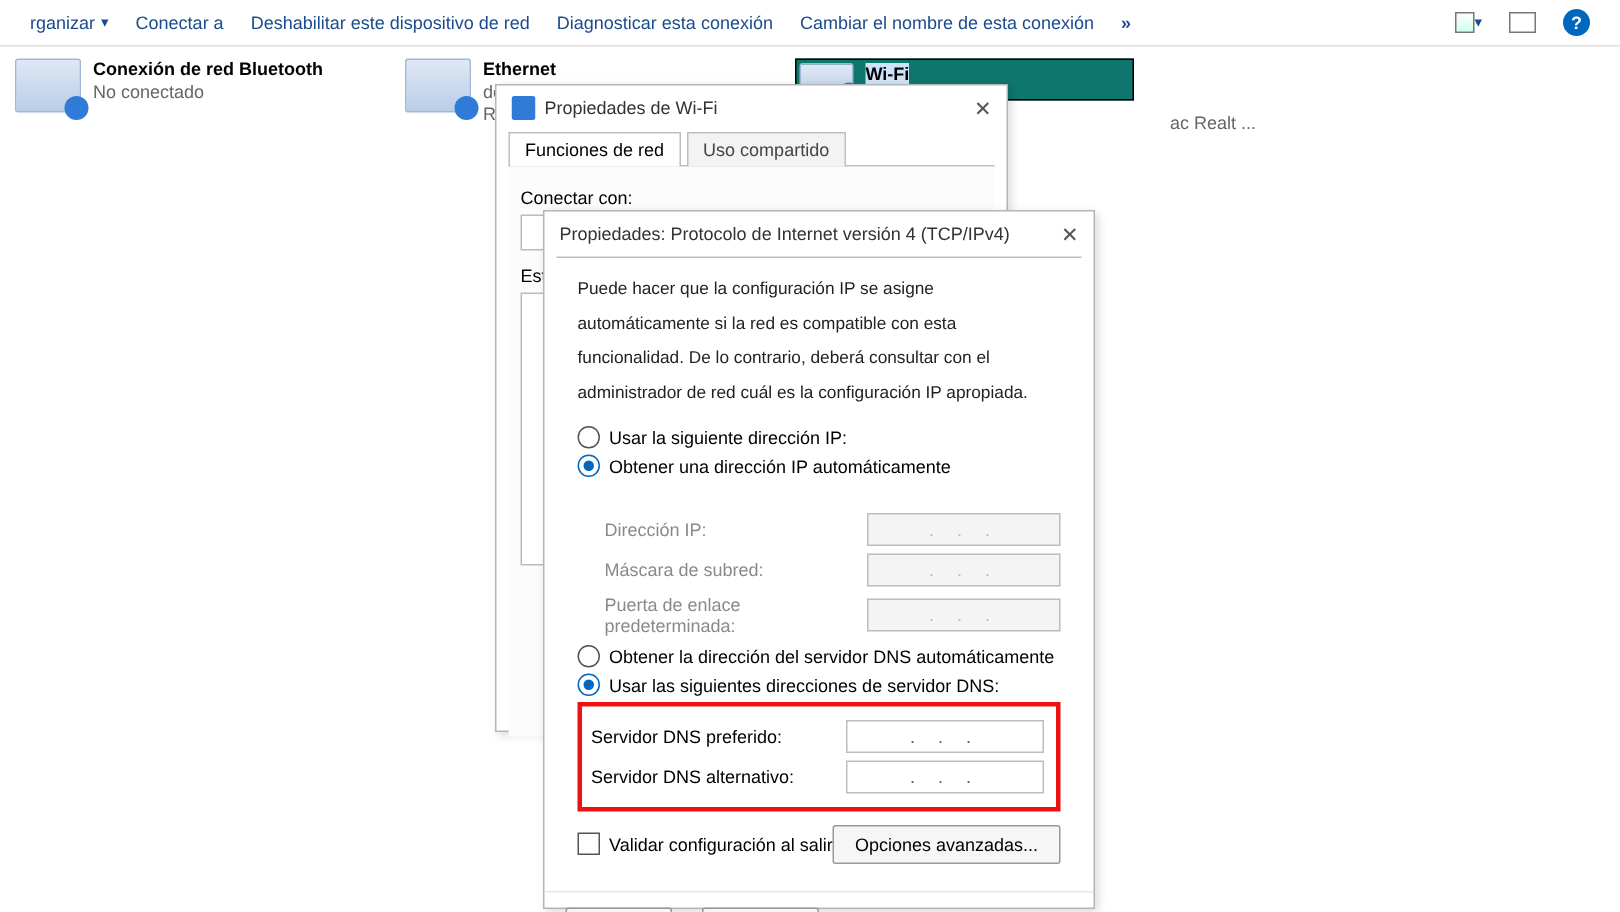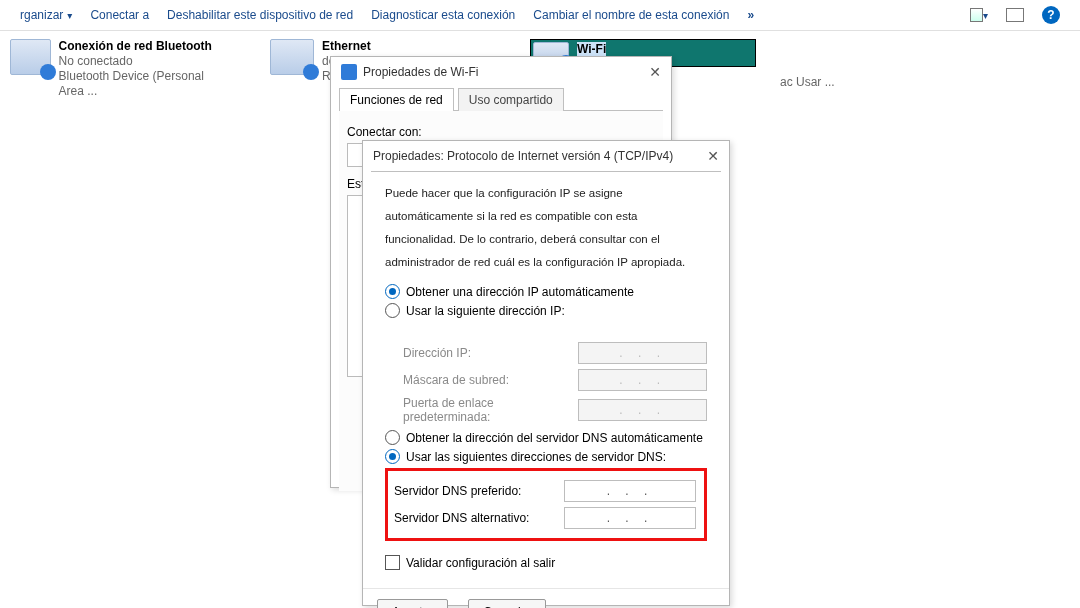--- a/index.html
+++ b/index.html
@@ -83,39 +83,38 @@
       <div class="help-circle">?</div>
     </div>
 </div>
 
 <div class="content">
   <div class="adapter">
     <div class="nic"></div>
     <div class="txt">
       <span class="name">Conexión de red Bluetooth</span>
       <span class="l2">No conectado</span>
-      <span class="l3">Bluetooth Device (Personal Area ...</span>
     </div>
   </div>
   <div class="adapter">
     <div class="nic"></div>
     <div class="txt">
       <span class="name">Ethernet</span>
       <span class="l2">devo</span>
       <span class="l3">Realt</span>
     </div>
   </div>
   <div class="adapter sel" style="height:22px">
     <div class="nic" style="width:34px;height:22px"></div>
     <div class="txt">
       <span class="name">Wi-Fi</span>
     </div>
   </div>
 </div>
-<div class="wifi-label-behind">ac Usar ...</div>
+<div class="wifi-label-behind">ac Realt ...</div>
 
 <div class="dlg dlg1">
   <div class="titlebar">
     <span style="display:flex;align-items:center;gap:6px">
       <span style="width:16px;height:16px;background:radial-gradient(circle at 50% 90%,#2f7bd8 25%,transparent 26%),conic-gradient(#2f7bd8,#2f7bd8);border-radius:2px"></span>
       <span>Propiedades de Wi-Fi</span>
     </span>
     <span class="x">✕</span>
   </div>
   <div class="tabs">
@@ -132,26 +131,26 @@
 
 <div class="dlg dlg2">
   <div class="titlebar">
     <span>Propiedades: Protocolo de Internet versión 4 (TCP/IPv4)</span>
     <span class="x">✕</span>
   </div>
   <div class="body">
     <div class="intro">Puede hacer que la configuración IP se asigne automáticamente si la red es compatible con esta funcionalidad. De lo contrario, deberá consultar con el administrador de red cuál es la configuración IP apropiada.</div>
 
     <div class="radio-row">
+      <span class="radio"></span>
+      <span>Usar la siguiente dirección IP:</span>
+    </div>
+    <div class="radio-row">
       <span class="radio sel"></span>
       <span>Obtener una dirección IP automáticamente</span>
-    </div>
-    <div class="radio-row">
-      <span class="radio"></span>
-      <span>Usar la siguiente dirección IP:</span>
     </div>
     <div class="ipgrid">
       <div class="iprow">
           <span class="lab">Dirección IP:</span>
           <span class="ipinput dis">.   .   .</span>
         </div>
       <div class="iprow">
           <span class="lab">Máscara de subred:</span>
           <span class="ipinput dis">.   .   .</span>
         </div>
@@ -178,18 +177,21 @@
       <div class="iprow enabled">
           <span class="lab">Servidor DNS alternativo:</span>
           <span class="ipinput">.   .   .</span>
         </div>
     </div>
 
     <div class="chkrow">
       <span class="chk"></span>
       <span>Validar configuración al salir</span>
     </div>
+    <div class="advrow">
+      <div class="btn">Opciones avanzadas...</div>
+    </div>
   </div>
   <div class="dlgbtns">
     <div class="btn">Aceptar</div>
     <div class="btn">Cancelar</div>
   </div>
 </div>
 
 </body></html>

